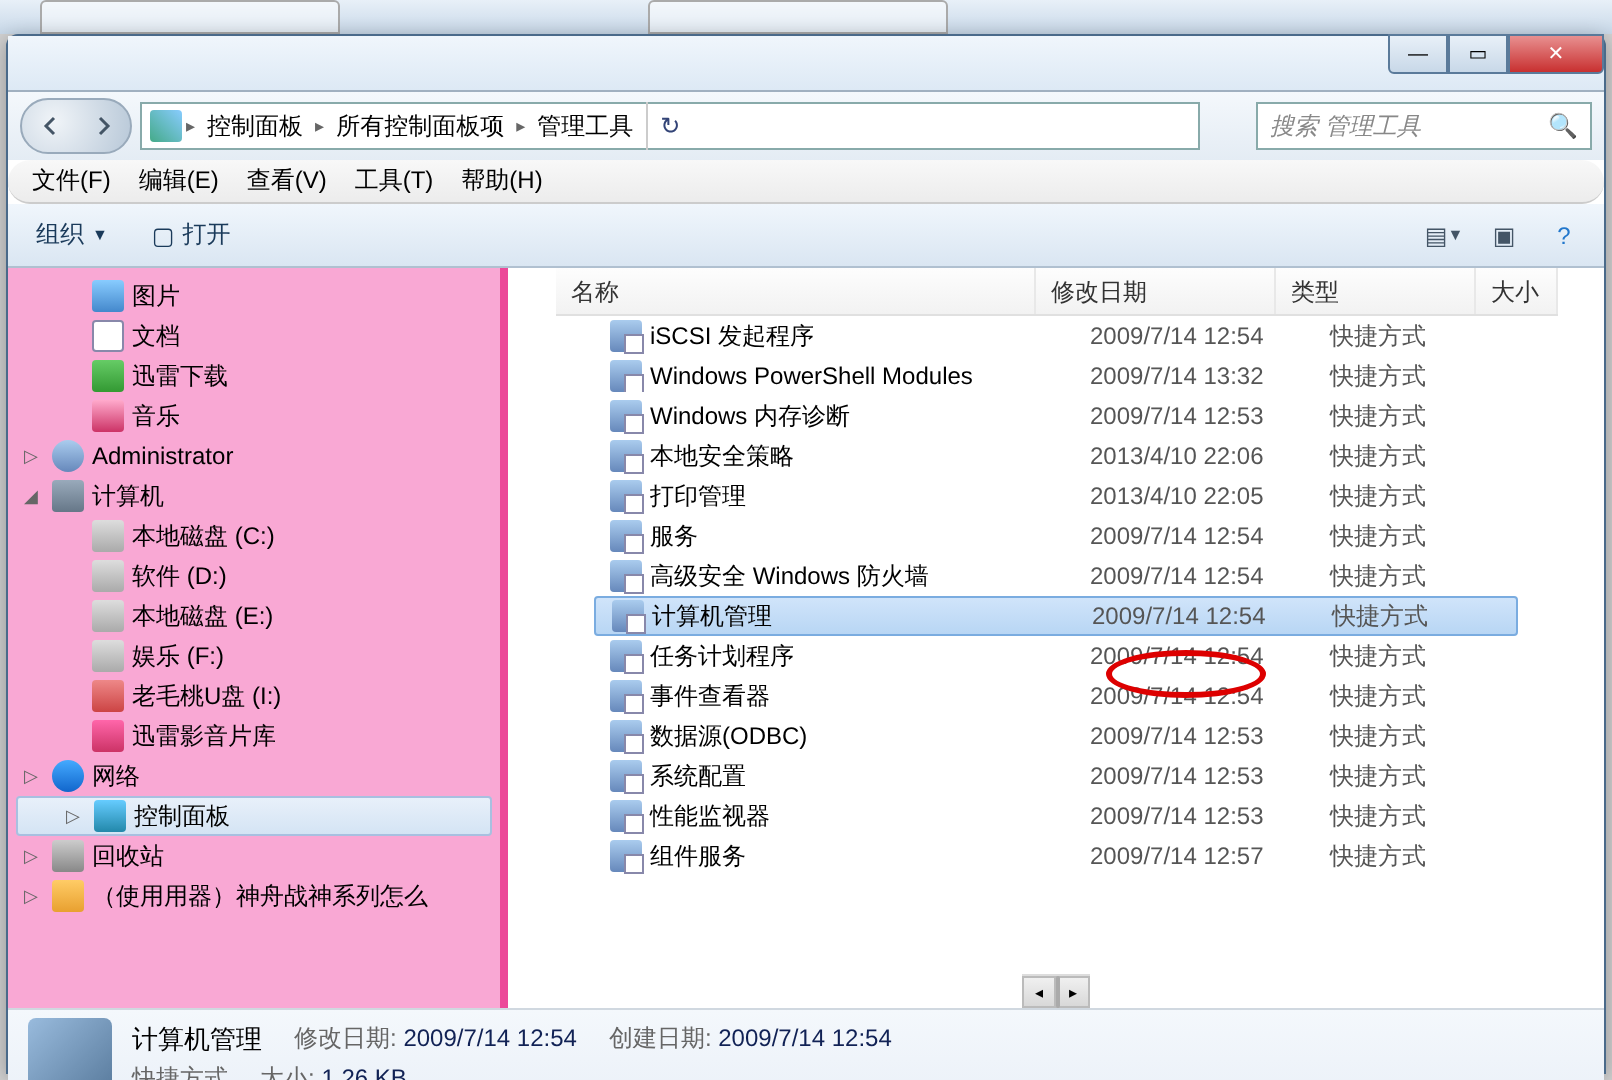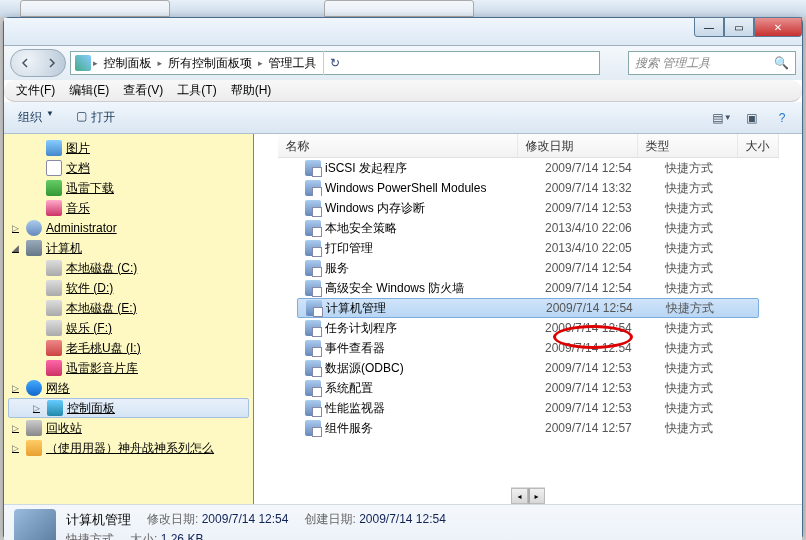--- a/index.html
+++ b/index.html
@@ -18,26 +18,26 @@
 .breadcrumb { flex: 1; height: 24px; background: #fff; border: 1px solid #8aa; display: flex; align-items: center; padding: 0 4px; gap: 2px; }
 .bc-icon { width: 16px; height: 16px; background: linear-gradient(45deg, #4a8, #8cf); border-radius: 2px; }
 .bc-sep { color: #666; font-size: 9px; }
 .bc-item { padding: 0 4px; }
 .refresh { width: 24px; height: 24px; border-left: 1px solid #ccc; display: flex; align-items: center; justify-content: center; color: #347; }
 .searchbox { width: 168px; height: 24px; background: #fff; border: 1px solid #8aa; display: flex; align-items: center; padding: 0 6px; color: #888; font-style: italic; margin-left: 24px; }
 .search-icon { margin-left: auto; color: #56a; font-style: normal; }
 .menubar { height: 22px; background: linear-gradient(#f8f8f8, #ececec); border-bottom: 1px solid #ccc; display: flex; align-items: center; padding: 0 6px; gap: 2px; border-radius: 11px; }
 .menu-item { padding: 2px 6px; }
 .toolbar { height: 32px; background: linear-gradient(#f0f6fc, #dae6f2); border-bottom: 1px solid #b0c0d0; display: flex; align-items: center; padding: 0 8px; gap: 10px; }
-.tb-btn { display: flex; align-items: flex-start; gap: 4px; padding: 2px 6px; color: #1a3a5a; }
+.tb-btn { display: flex; align-items: center; gap: 4px; padding: 2px 6px; color: #1a3a5a; }
 .tb-btn .drop { font-size: 8px; }
 .tb-right { margin-left: auto; display: flex; gap: 6px; align-items: center; }
 .tb-iconbtn { width: 24px; height: 20px; display: flex; align-items: center; justify-content: center; color: #456; }
 .content { display: flex; height: 370px; }
-.sidebar { width: 250px; border-right: 1px solid #ec4899; overflow: hidden; background: #fef9c3; padding: 4px 0; text-decoration: underline; }
+.sidebar { width: 250px; border-right: 4px solid #ec4899; overflow: hidden; background: #f9a8d4; padding: 4px 0; }
 .tree-item { display: flex; align-items: center; height: 20px; padding-left: 8px; gap: 4px; white-space: nowrap; }
 .tree-item.l1 { padding-left: 28px; }
 .tree-item.sel { background: linear-gradient(#e8f0fa, #d4e4f4); border: 1px solid #a8c0e0; border-radius: 2px; margin: 0 4px; padding-left: 24px; }
 .expander { width: 10px; font-size: 9px; color: #666; }
 .ticon { width: 16px; height: 16px; border-radius: 2px; flex-shrink: 0; }
 .ticon.folder { background: linear-gradient(#fc6, #e8a030); }
 .ticon.pic { background: linear-gradient(#8cf, #48c); }
 .ticon.doc { background: #fff; border: 1px solid #88a; }
 .ticon.dl { background: linear-gradient(#6c6, #393); }
 .ticon.music { background: linear-gradient(#fac, #c36); }

